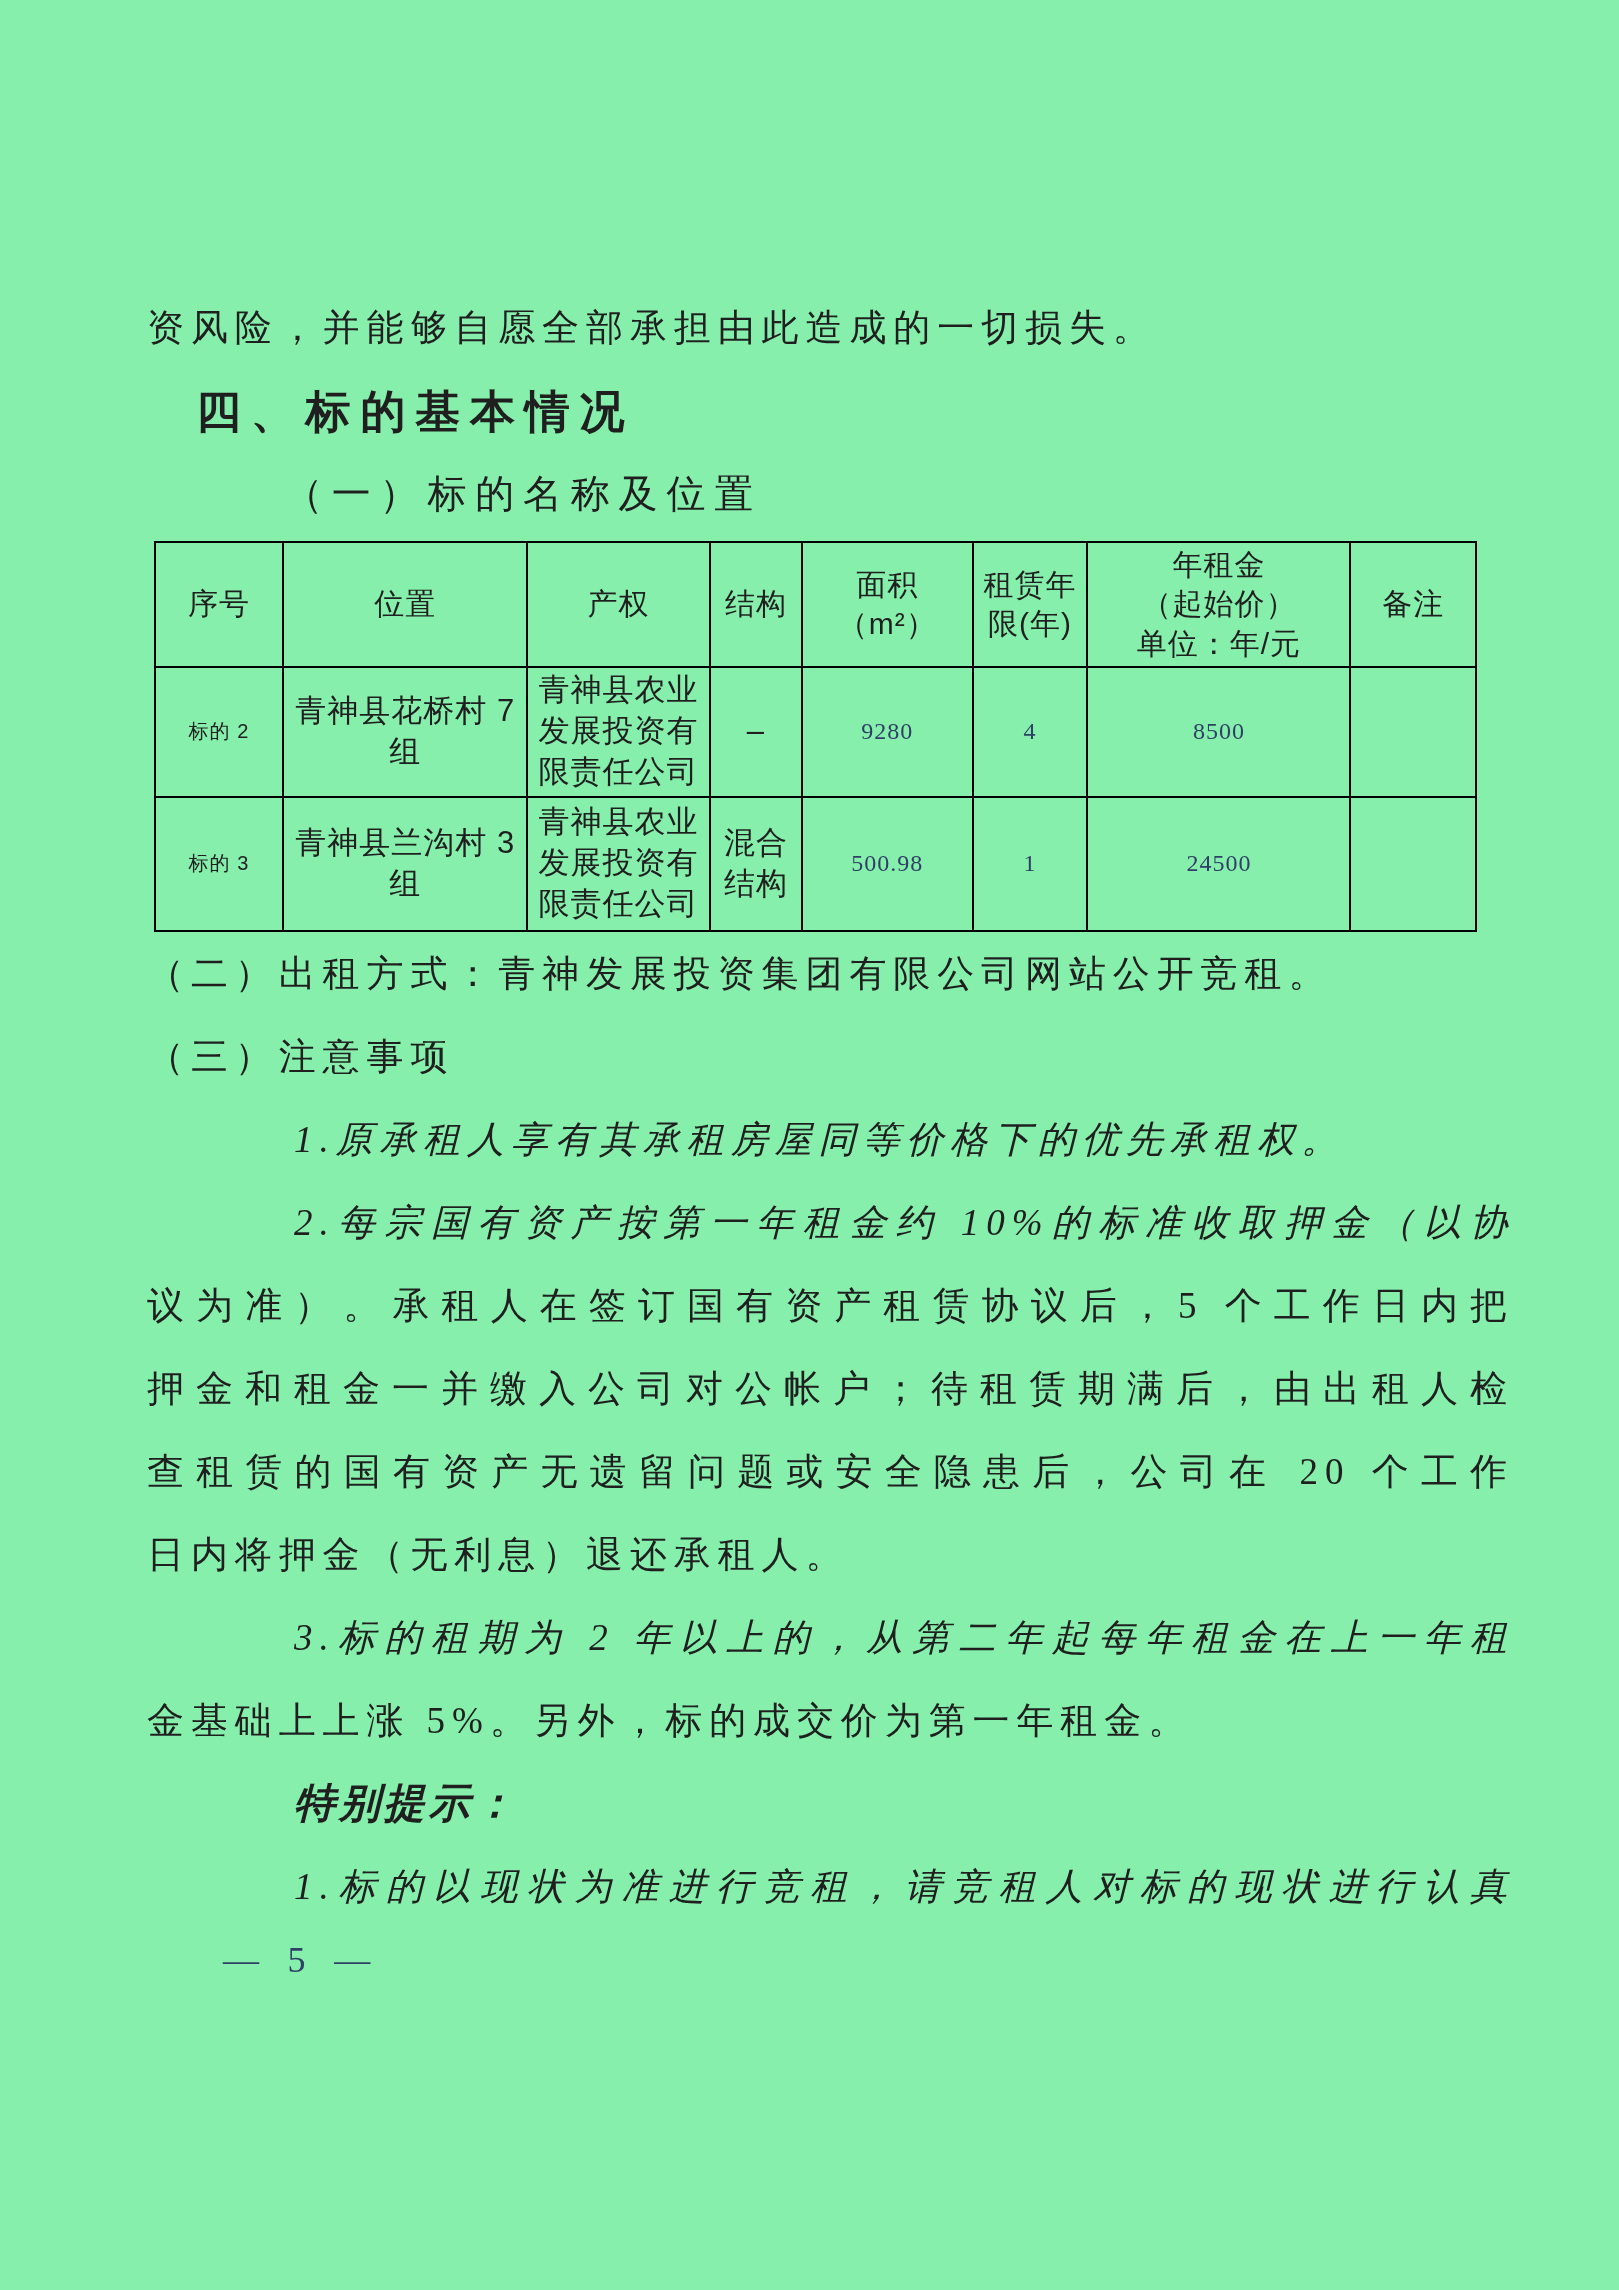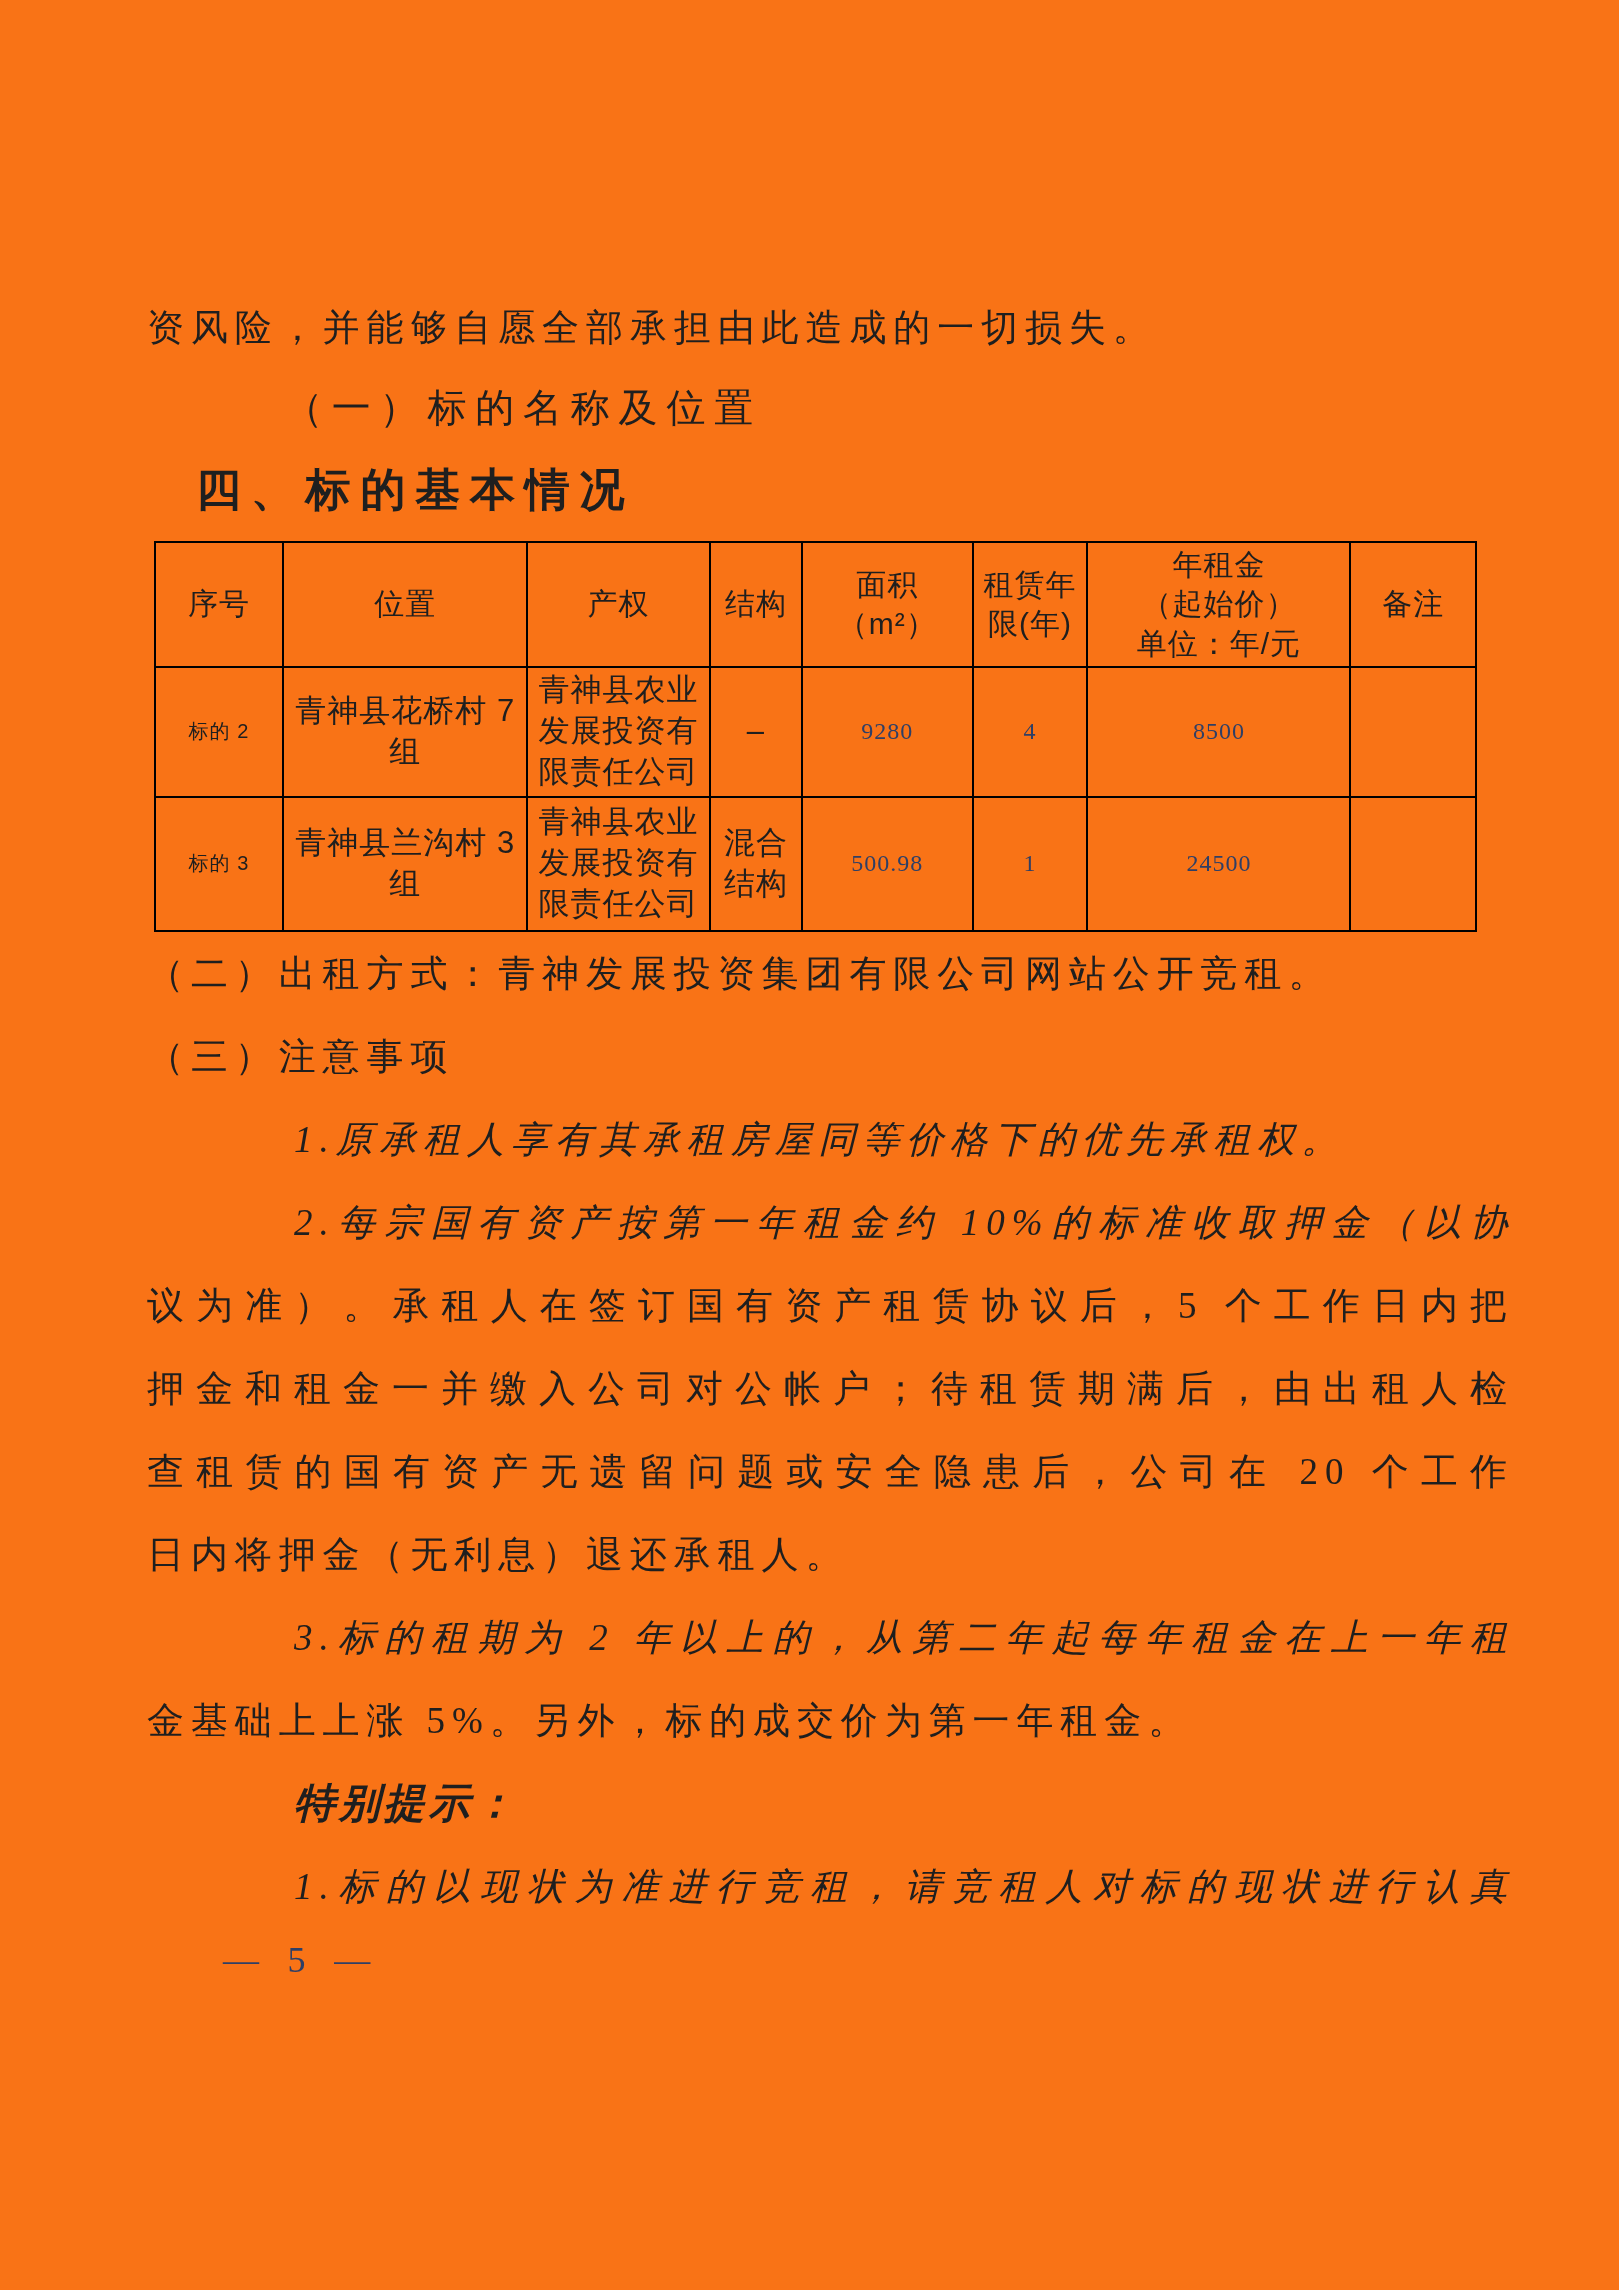--- a/index.html
+++ b/index.html
@@ -1,21 +1,21 @@
 <!DOCTYPE html>
 <html><head>
 <meta charset="utf-8">
 <style>
   html, body { margin: 0; padding: 0; background: #e8e8e8; }
   .page {
     position: relative;
     width: 1619px;
     height: 2291px;
     margin: 0 auto;
-    background: #f97316;
+    background: #86efac;
     box-sizing: border-box;
     padding: 286px 105px 0 147px;
     font-family: "Liberation Serif", "DejaVu Serif", serif;
     color: #1f1f1f;
     overflow: hidden;
   }
   .line {
     height: 83px;
     line-height: 83px;
     font-size: 37px;
@@ -100,23 +100,23 @@
     color: #2f3f66;
   }
 </style>
 </head>
 <body>
 
 <div class="page">
 
   <div class="line">资风险，并能够自愿全部承担由此造成的一切损失。</div>
 
+  <div class="line l-heading">四、标的基本情况</div>
+
   <div class="line l-sub1">（一）标的名称及位置</div>
-
-  <div class="line l-heading">四、标的基本情况</div>
 
   <table class="assets">
     <colgroup>
       <col style="width:9.7%">
       <col style="width:18.5%">
       <col style="width:13.8%">
       <col style="width:7.0%">
       <col style="width:12.9%">
       <col style="width:8.7%">
       <col style="width:19.9%">

